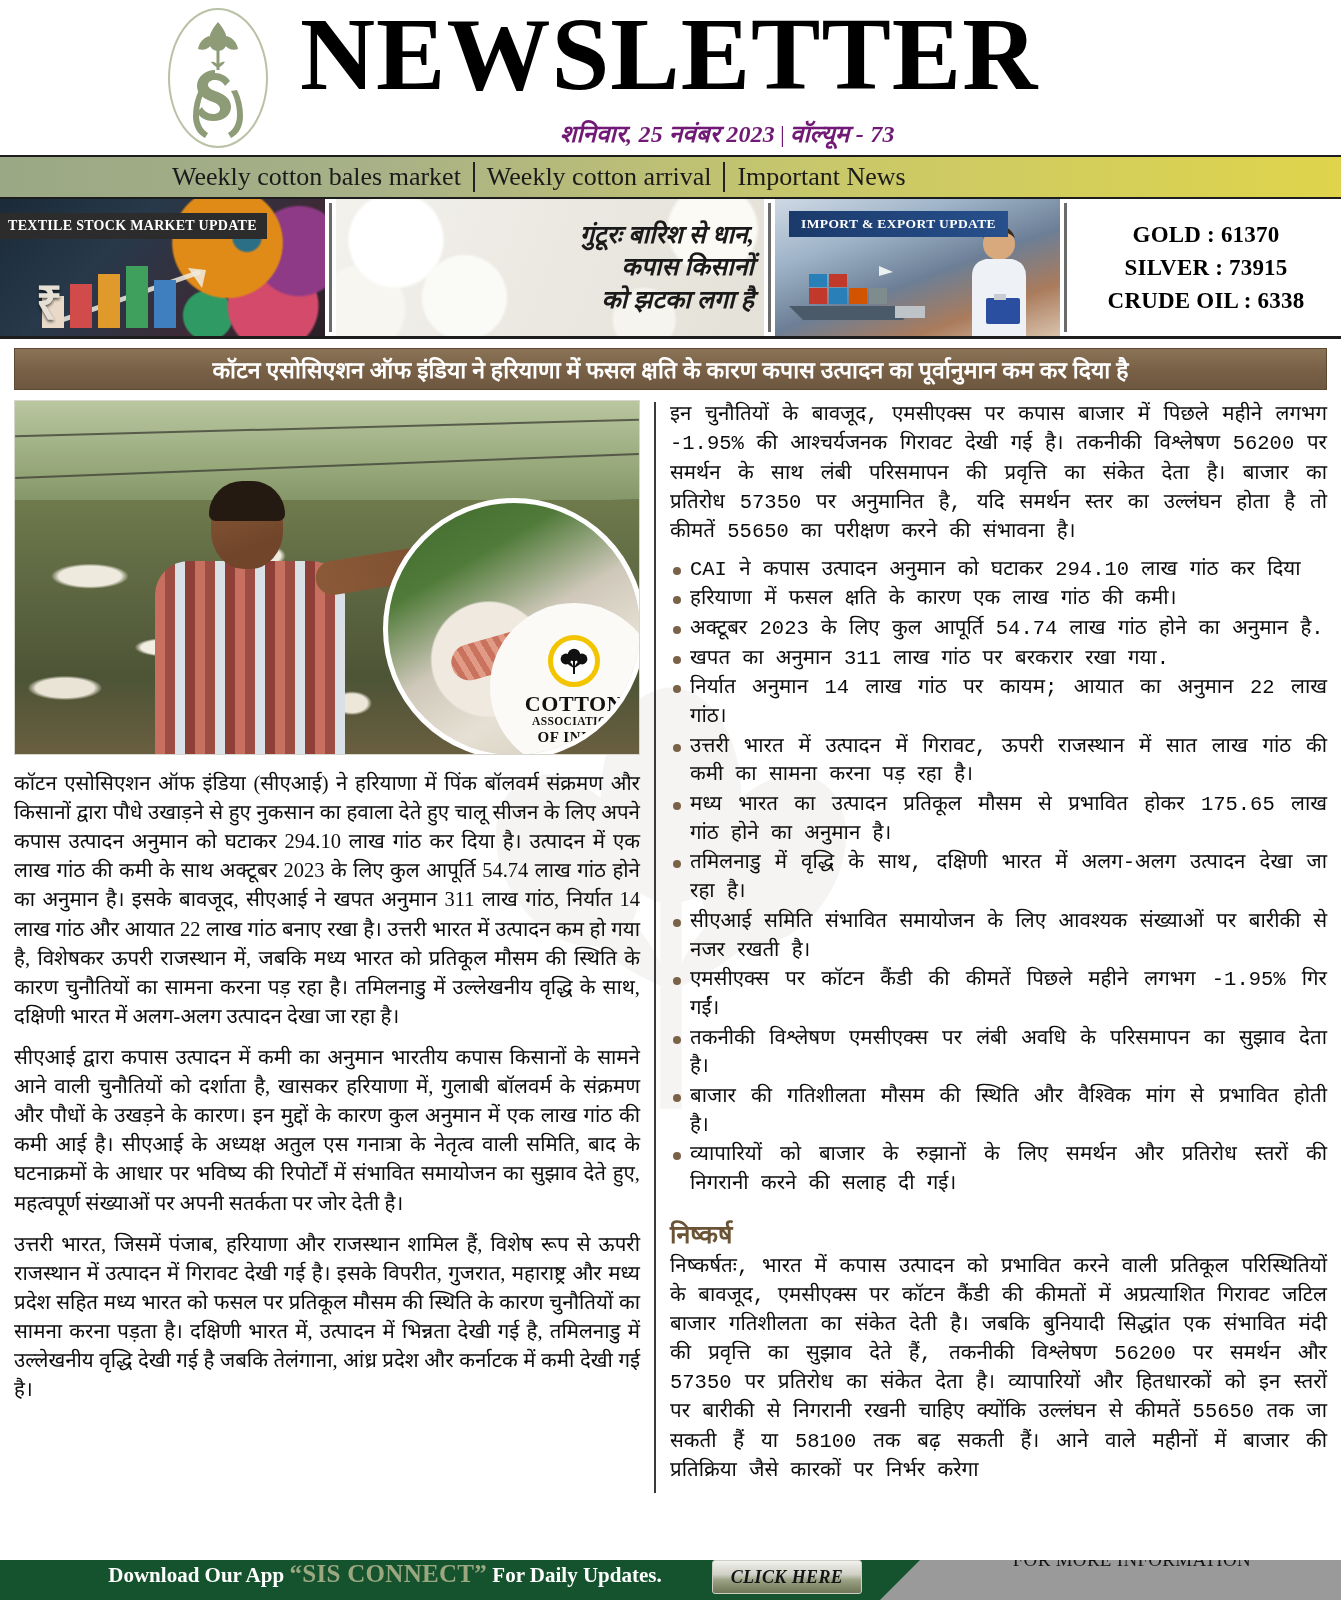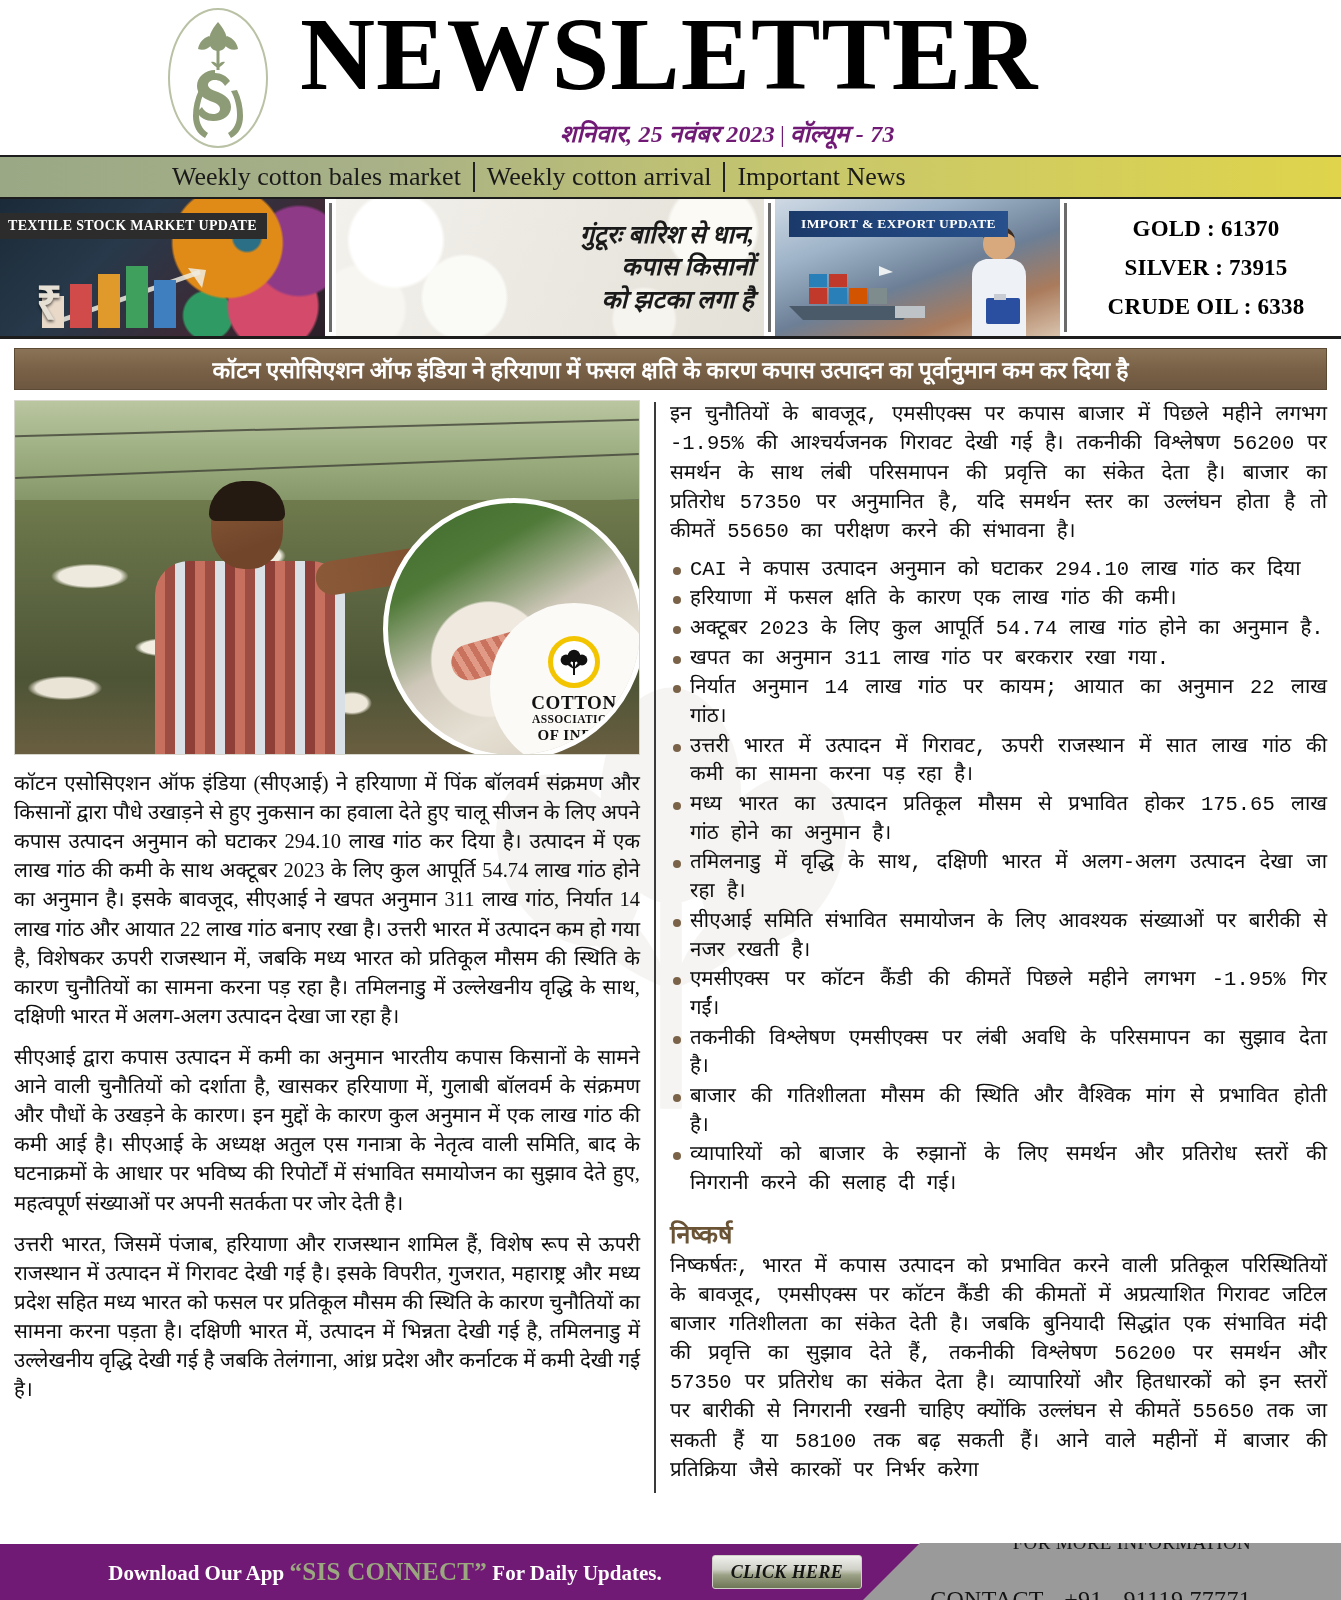--- a/index.html
+++ b/index.html
@@ -181,21 +181,21 @@
   }
   .bs-impexp .person {
     position:absolute; right:18px; bottom:0; width:86px; height:112px;
   }
 
   
   .bs-rates {
     flex: 0 0 270px;
     display: flex; flex-direction: column;
     align-items: center; justify-content: center;
-    gap: 13px;
+    gap: 7px;
     background: #fff;
   }
   .rate-line {
     font-size: 23px;
     font-weight: 700;
     color: #000;
     letter-spacing: .2px;
     white-space: nowrap;
   }
 
@@ -323,21 +323,21 @@
     align-items:center; justify-content:center;
     padding-top: 6px;
   }
   .hero .cai-badge {
     width:52px; height:52px; border-radius:50%;
     border: 5px solid #f2c500;
     background:#fff;
     display:flex; align-items:center; justify-content:center;
     margin-bottom: 5px;
   }
-  .cai-t1 { font-size:19px; font-weight:700; letter-spacing:.6px; color:#111; line-height:1.05;}
+  .cai-t1 { font-size:22px; font-weight:700; letter-spacing:.6px; color:#111; line-height:1.05;}
   .cai-t2 { font-size:11.5px; font-weight:700; letter-spacing:.4px; color:#111; line-height:1.2;}
   .cai-t3 { font-size:15px; font-weight:700; letter-spacing:.6px; color:#111; line-height:1.1;}
 
   
   .para {
     font-size: 20.5px;
     line-height: 1.42;
     color: #0d0d0d;
     text-align: justify;
     margin-top: 12px;
@@ -395,24 +395,23 @@
     pointer-events:none;
     z-index: 0;
   }
   .body-area > div { position: relative; z-index: 1; }
 
   
   .footer {
     position: absolute;
     left: 0; bottom: 0;
     width: 1341px;
-    height: 56px;
-    background: #701a75;
+    height: 40px;
+    background: #14532d;
     display: flex;
-    align-items: center;
   }
   .footer-left {
     flex: 0 0 720px;
     text-align: center;
     color: #fff;
     font-size: 21px;
     font-weight: 700;
     white-space: nowrap;
     padding-left: 50px;
   }

